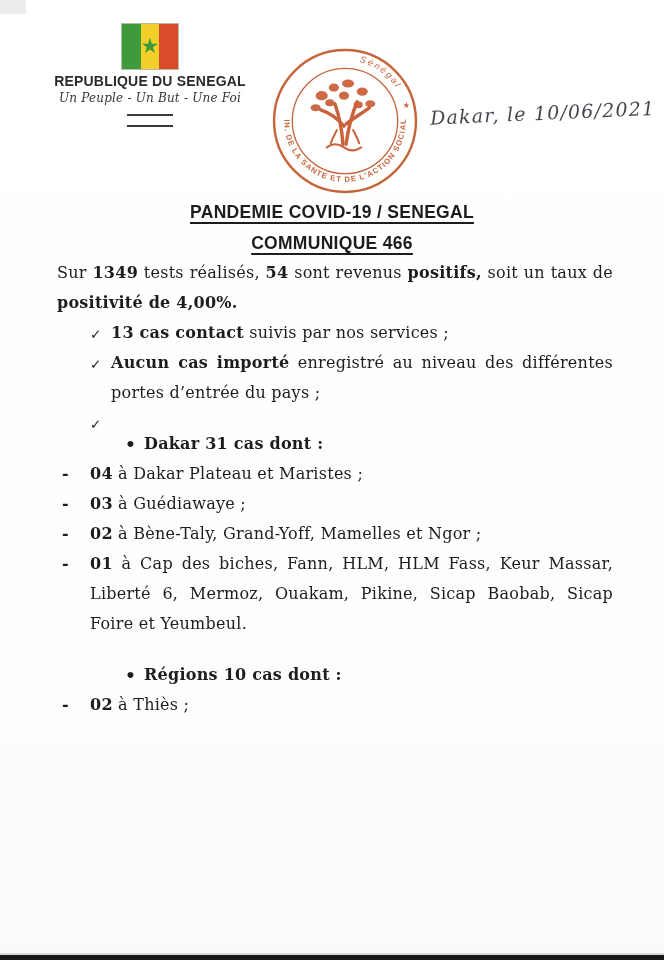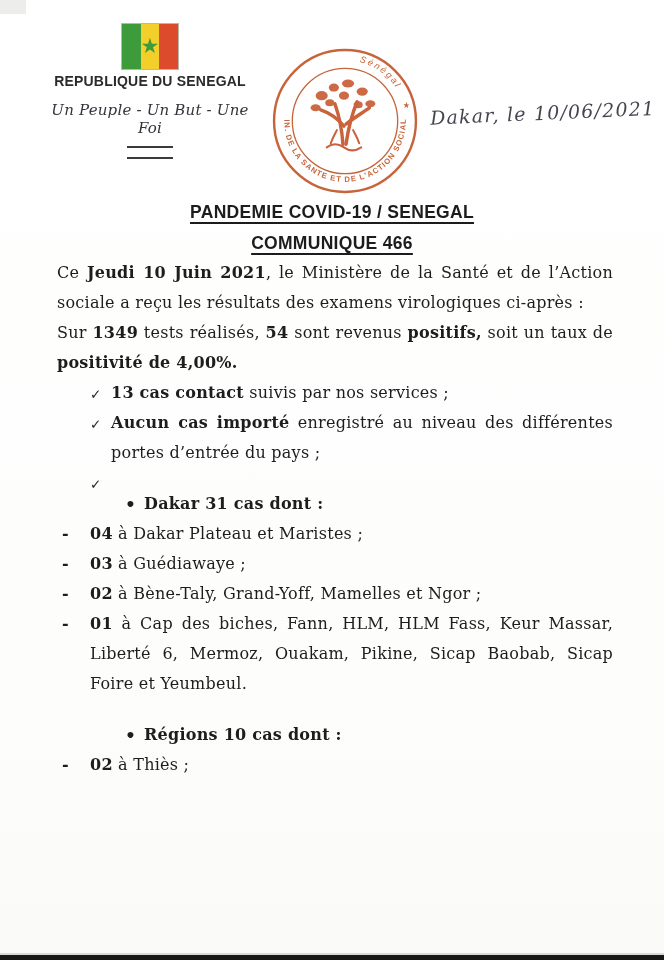--- a/index.html
+++ b/index.html
@@ -19,21 +19,21 @@
   .gov-block { position: absolute; left: 50px; top: 24px; width: 200px; text-align: center; }
   .flag { width: 56px; height: 45px; margin: 0 auto; display: flex; box-shadow: 0 0 0 1px #b9b9a8; }
   .flag .stripe { flex: 1; position: relative; }
   .stripe.green { background: #3e9b3c; }
   .stripe.yellow { background: #f3cf2b; }
   .stripe.red { background: #dc4b2b; }
   .flag-star { position: absolute; inset: 0; display: flex; align-items: center; justify-content: center;
     color: #3e9b3c; font-size: 21px; line-height: 1; font-family: "DejaVu Sans", sans-serif; }
   .republic-name { margin-top: 4px; font-family: "Liberation Sans", sans-serif; font-weight: bold;
     font-size: 14px; letter-spacing: .2px; color: #2b2b2b; }
-  .motto { font-style: italic; font-size: 15px; color: #34343c; margin-top: 12px; letter-spacing:.2px; }
+  .motto { font-style: italic; font-size: 12px; color: #34343c; margin-top: 2px; letter-spacing:.2px; }
   .rule { width: 46px; height: 0; border-top: 2px solid #3a3a3a; margin: 9px auto 0; }
   .ministry-wrap { position: relative; margin-top: 4px; min-height: 56px; }
   .ministry-logo { position: absolute; left: -16px; top: -4px; width: 50px; height: 55px; }
   .ministry-name { padding-left: 26px; font-style: italic; font-size: 15.5px; color: #2e2e36; line-height: 1.6; }
 
   
   .stamp { position: absolute; left: 269px; top: 45px; width: 152px; height: 152px; opacity: .92; }
 
   
   .dateline { position: absolute; left: 430px; top: 102px; width: 215px;
@@ -127,21 +127,20 @@
   </svg>
 
   <div class="dateline">Dakar, le 10/06/2021</div>
 
   <div class="title-block">
     <div class="title-line">PANDEMIE COVID-19 / SENEGAL</div>
     <div class="title-line">COMMUNIQUE 466</div>
   </div>
 
   <div class="body-block">
-    <p><span>Ce </span><span class="b">Jeudi 10 Juin 2021</span><span>, le Ministère de la Santé et de l’Action sociale a reçu les résultats des examens virologiques ci-après :</span></p>
     <p><span>Sur </span><span class="b">1349</span><span> tests réalisés, </span><span class="b">54</span><span> sont revenus </span><span class="b">positifs,</span><span> soit un taux de </span><span class="b">positivité de 4,00%.</span></p>
 
     <div class="check-item">
       <span class="check-mark">✓</span>
       <span><span class="b">13 cas contact</span><span> suivis par nos services ;</span></span>
     </div>
     <div class="check-item">
       <span class="check-mark">✓</span>
       <span><span class="b">Aucun cas importé</span><span> enregistré au niveau des différentes portes d’entrée du pays ;</span></span>
     </div>

